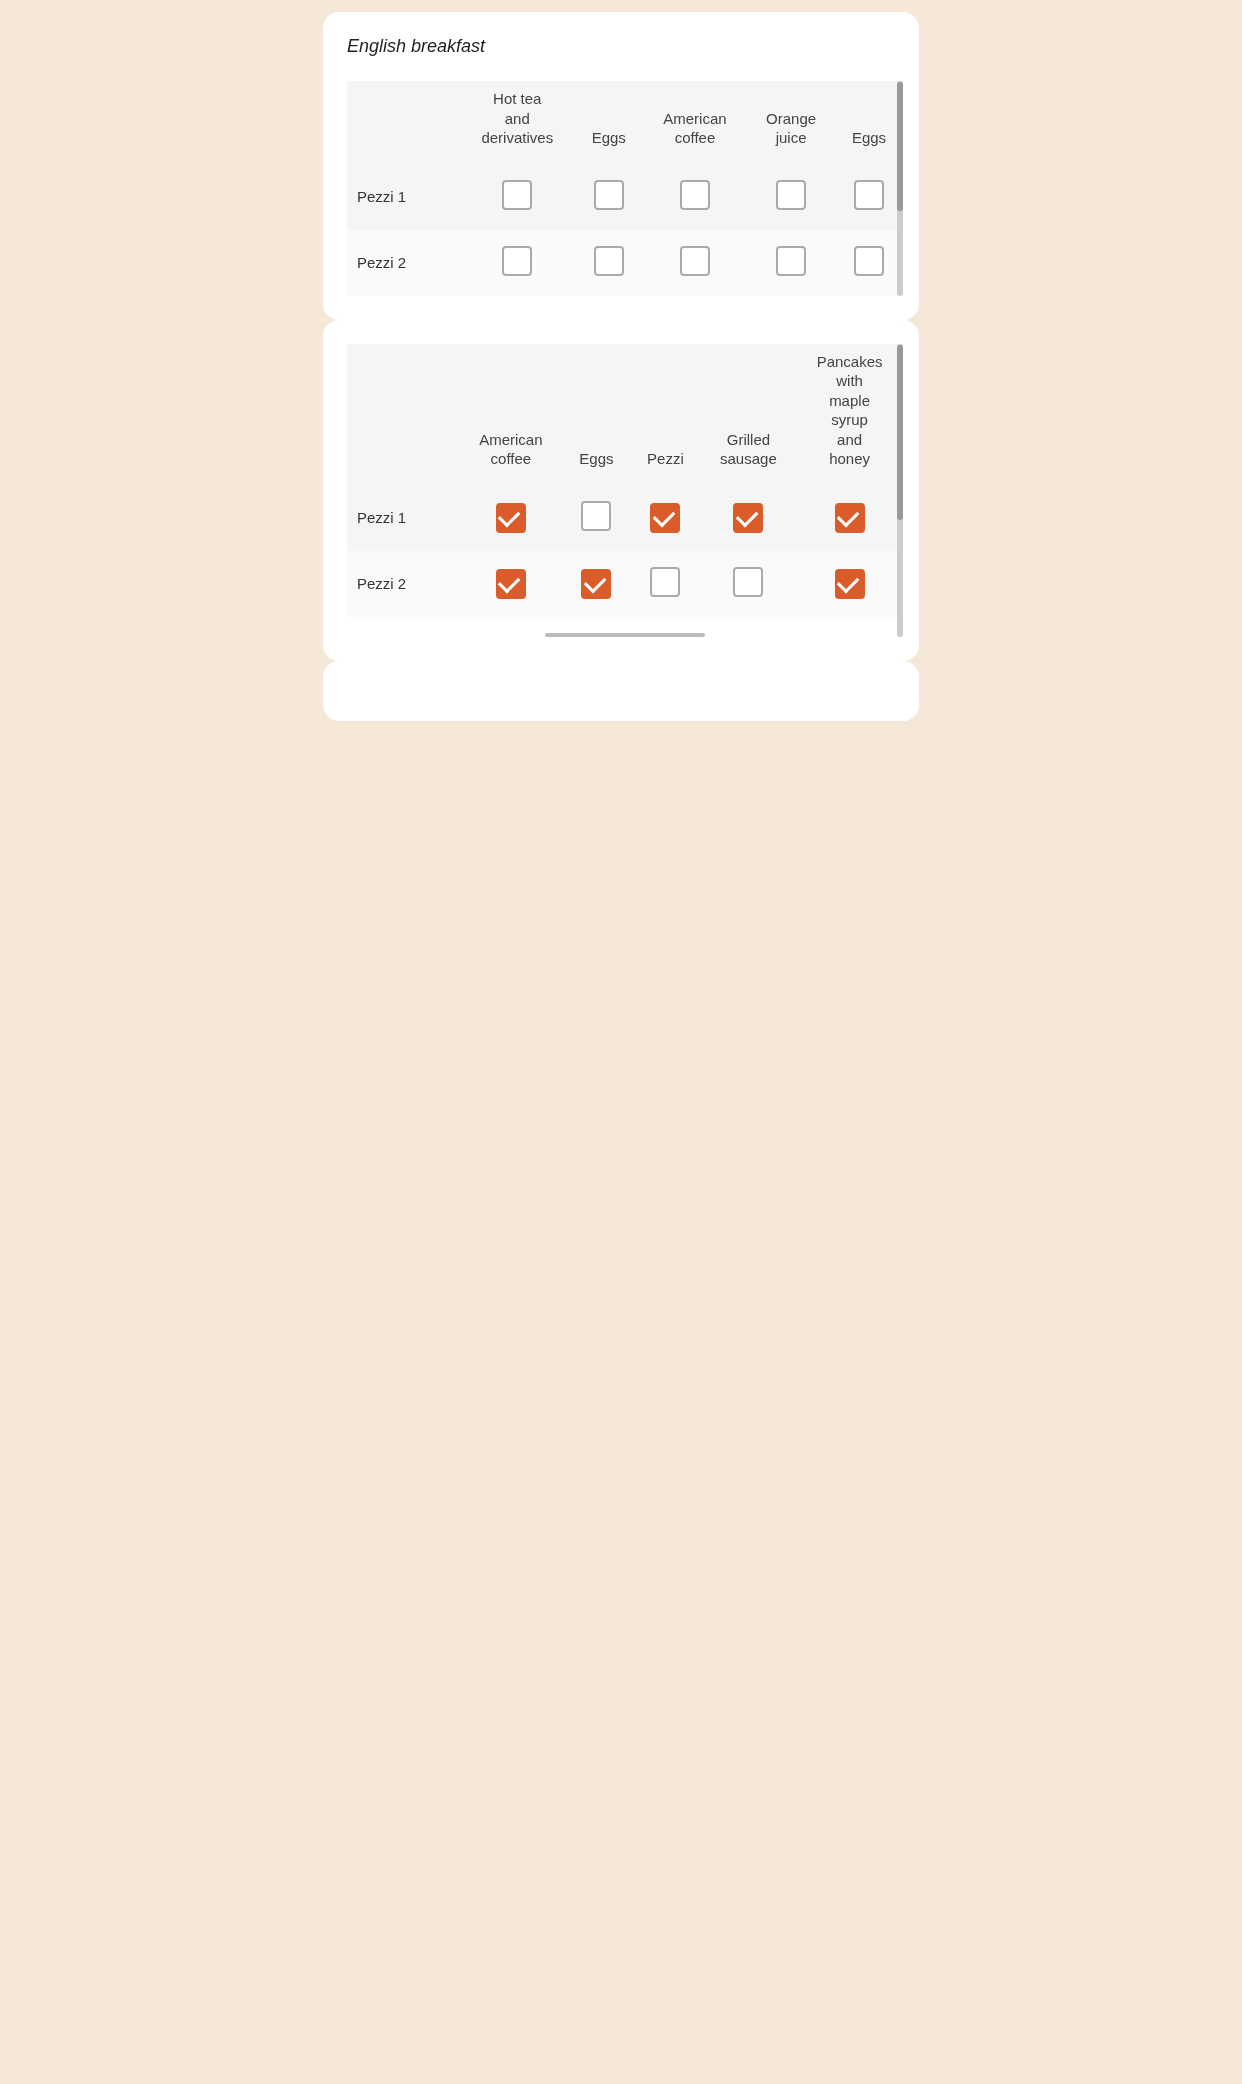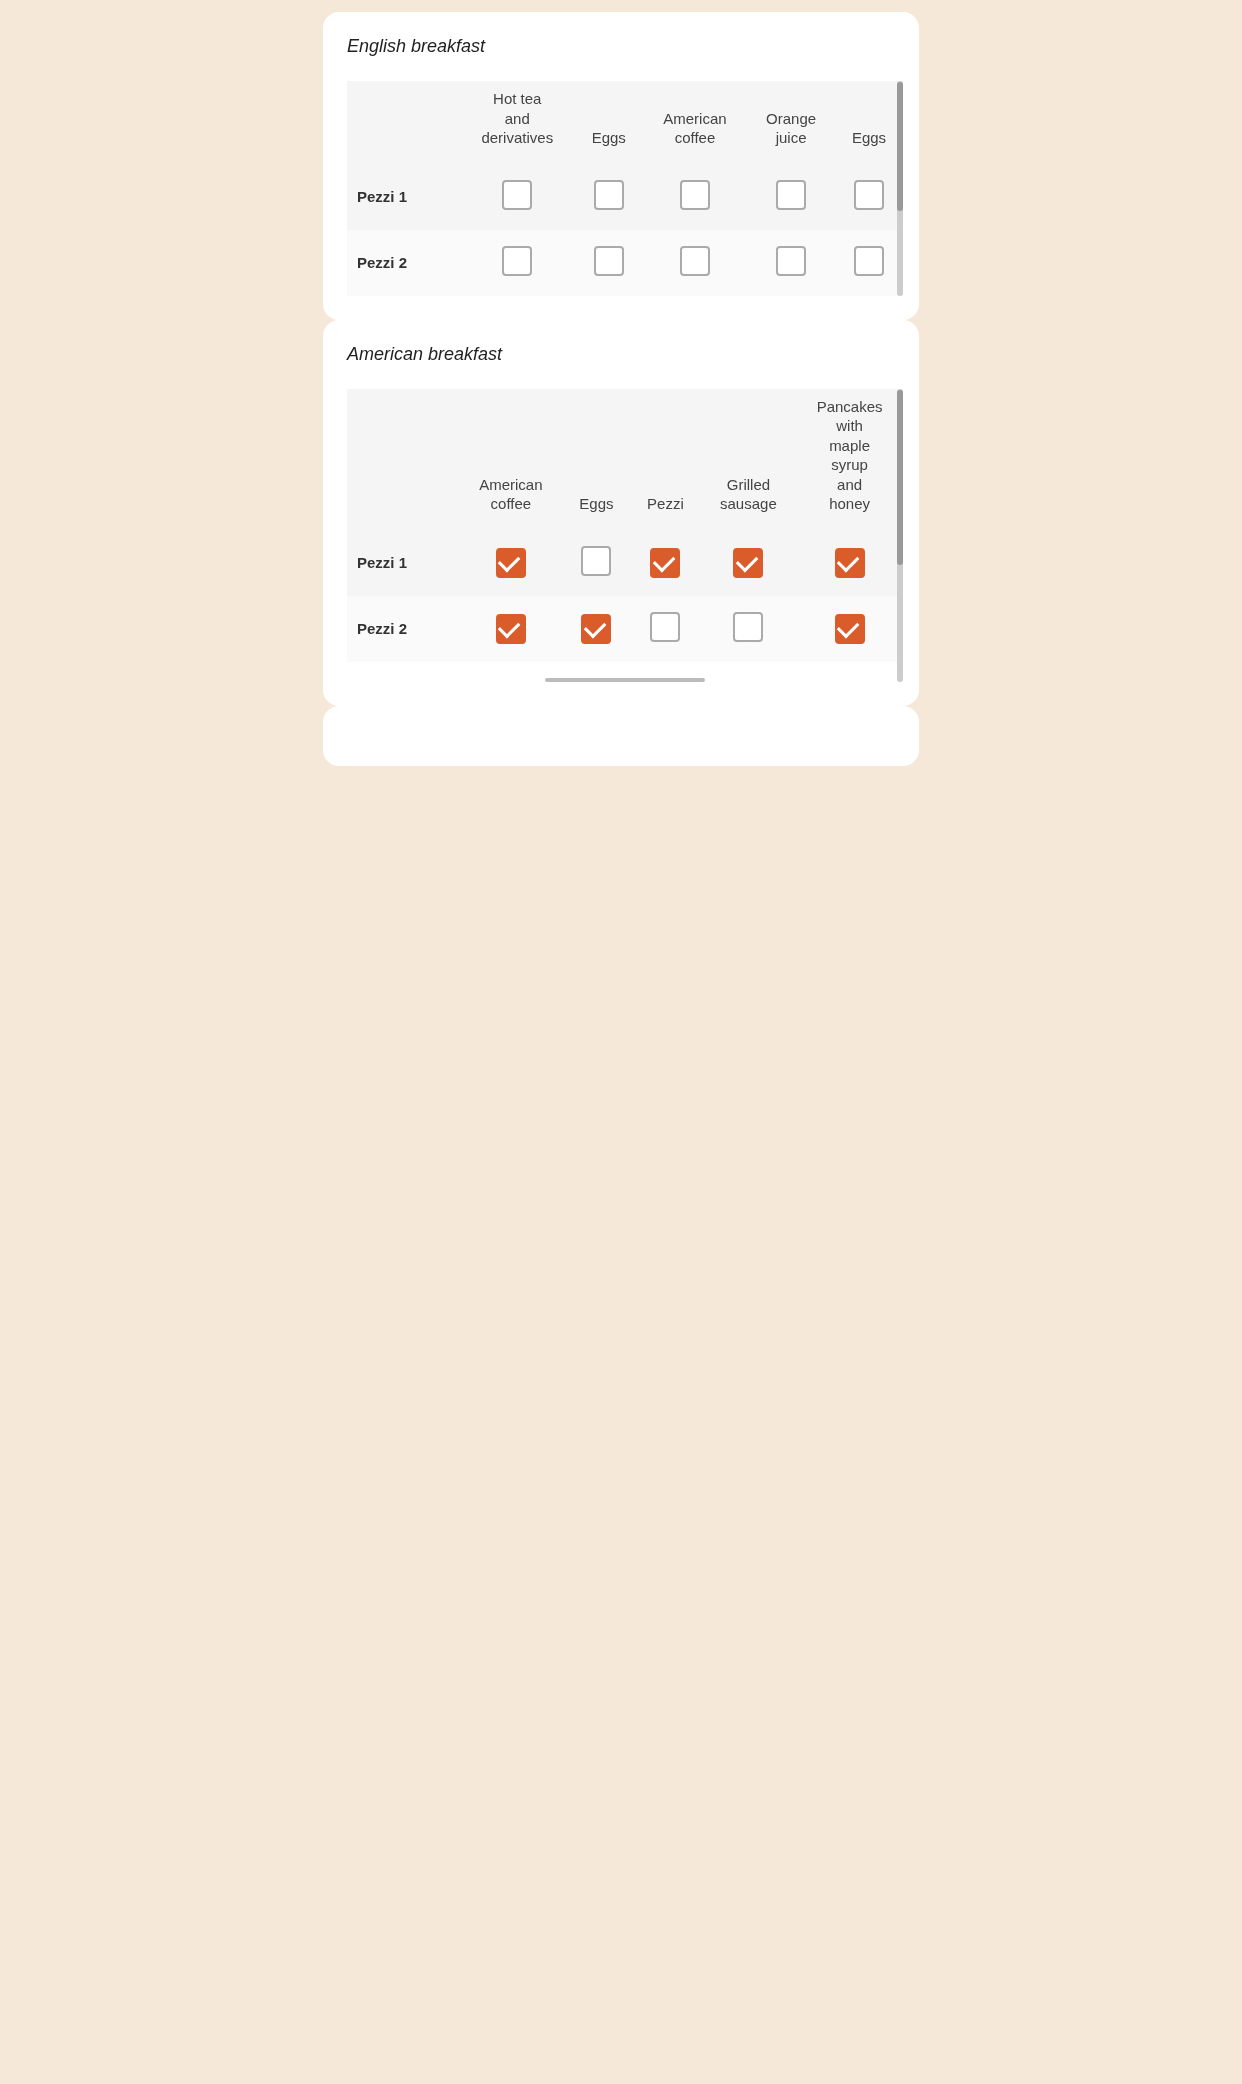--- a/index.html
+++ b/index.html
@@ -56,21 +56,21 @@
     .breakfast-table td {
       padding: 16px 10px;
       text-align: center;
       vertical-align: middle;
     }
 
     .breakfast-table td.row-label {
       font-size: 15px;
       color: #333;
       text-align: left;
-      font-weight: 700;
+      font-weight: 400;
     }
 
     .breakfast-table tr:nth-child(odd) {
       background-color: #f5f5f5;
     }
     .breakfast-table tr:nth-child(even) {
       background-color: #fafafa;
     }
 
     .checkbox {
@@ -177,21 +177,20 @@
           </tr>
         </tbody>
     </table>
     <div class="scrollbar-indicator">
       <div class="scrollbar-thumb"></div>
     </div>
   </div>
 </div>
 
 <div class="section-card">
-  <div class="section-title">American breakfast</div>
   <div class="table-wrapper" style="position:relative;">
     <table class="breakfast-table">
       <thead>
         <tr>
           <th class="row-header"></th>
           <th>American<br>coffee</th>
           <th>Eggs</th>
           <th>Pezzi</th>
           <th>Grilled<br>sausage</th>
           <th>Pancakes<br>with<br>maple<br>syrup<br>and<br>honey</th>

